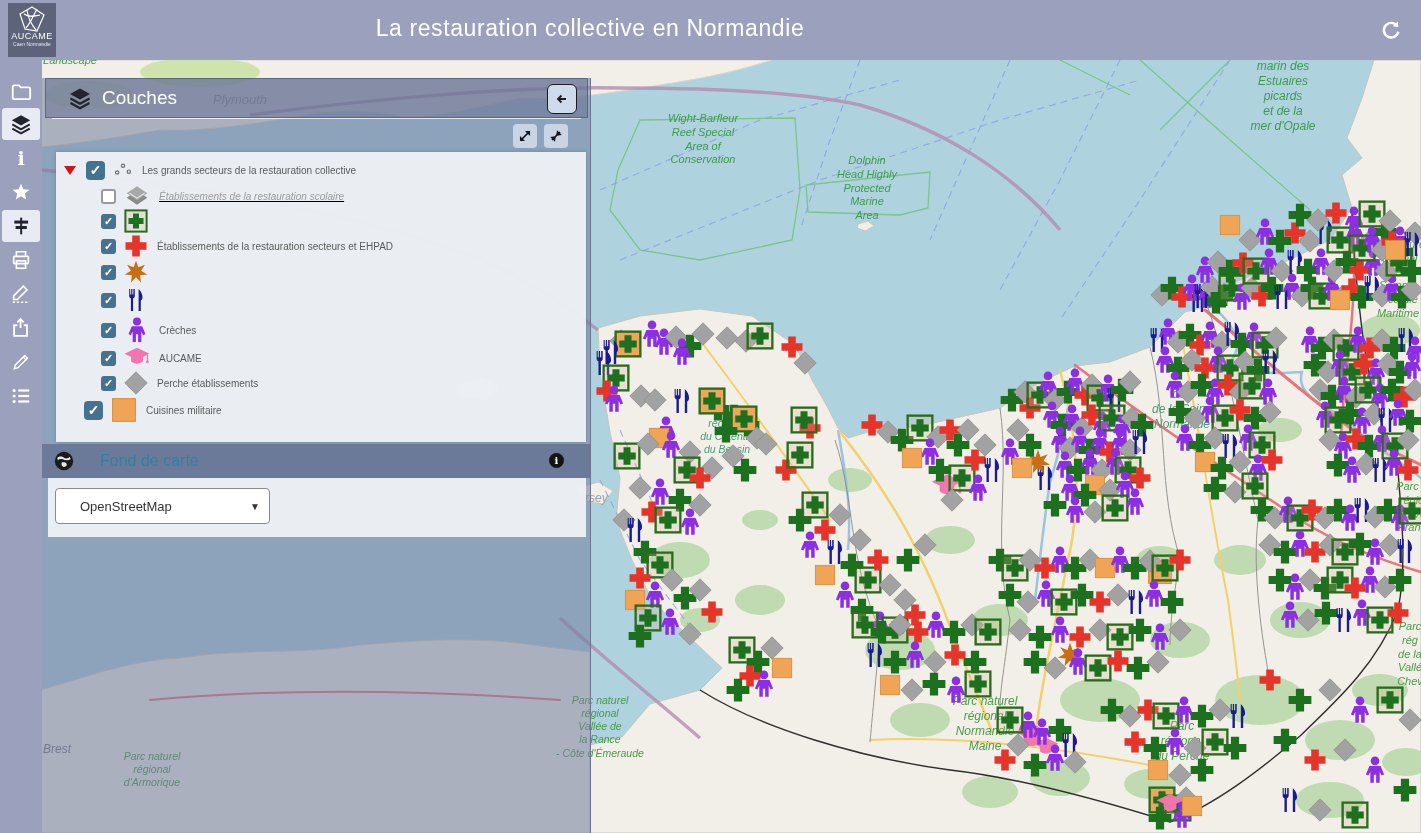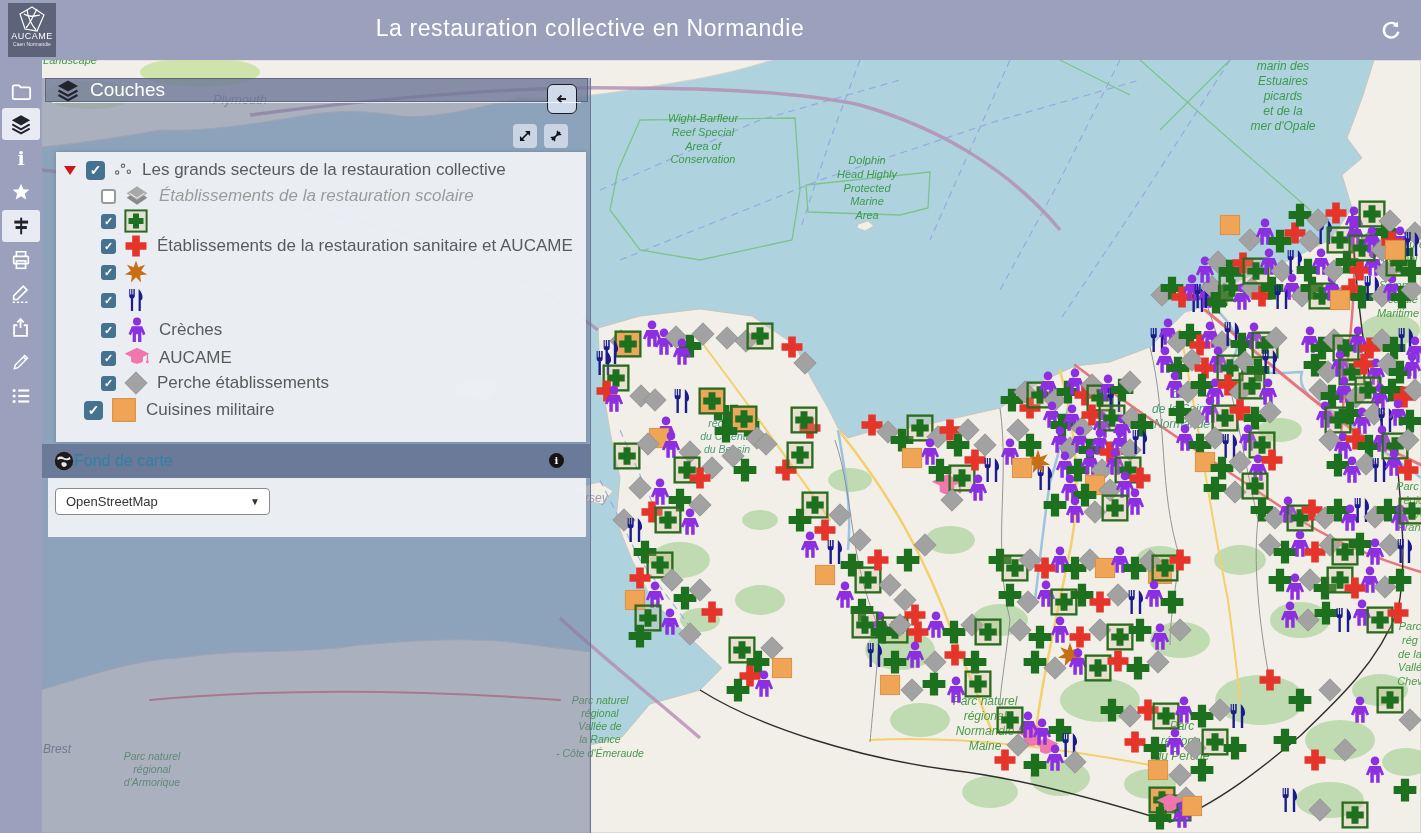--- a/index.html
+++ b/index.html
@@ -21,49 +21,49 @@
   #refresh{position:absolute;right:18px;top:18px;width:24px;height:24px;cursor:pointer;}
   
   #toolbar{position:absolute;left:0;top:60px;width:42px;height:773px;background:#9ba1bc;z-index:25;
            display:flex;flex-direction:column;align-items:center;padding-top:14px;box-sizing:border-box;}
   .tool{width:38px;height:32px;display:flex;align-items:center;justify-content:center;margin-bottom:2px;
         color:#fff;border-radius:3px;cursor:pointer;}
   .tool.active{background:#e8ebf3;color:#23232e;}
   .tool svg{display:block;}
   .tool .txt{font-family:"DejaVu Serif",serif;font-size:19px;font-weight:bold;line-height:20px;}
   
-  #couches-bar{position:absolute;left:45px;top:78px;width:543px;height:24px;z-index:20;
+  #couches-bar{position:absolute;left:45px;top:78px;width:543px;height:40px;z-index:20;
                background:rgba(104,114,147,.55);border:1px solid rgba(70,78,105,.6);box-sizing:border-box;
-               display:flex;align-items:center;color:#fff;}
+               display:flex;align-items:center;color:#fff;padding-left:12px;}
   #couches-bar .hline{position:absolute;left:6px;right:6px;bottom:-2px;height:1px;background:rgba(255,255,255,.75);}
   #couches-title{font-size:19px;margin-left:10px;font-weight:400;}
   #back-btn{position:absolute;right:10px;top:5px;width:28px;height:28px;background:#cfdaea;border:1.5px solid #1c1c24;
             border-radius:6px;display:flex;align-items:center;justify-content:center;cursor:pointer;}
   #minmax{position:absolute;left:45px;top:124px;width:543px;height:26px;z-index:20;display:flex;justify-content:flex-end;gap:7px;padding-right:20px;box-sizing:border-box;}
   .mmbtn{width:24px;height:24px;background:#c9d4e4;border-radius:4px;display:flex;align-items:center;justify-content:center;cursor:pointer;}
   #tree-panel{position:absolute;left:56px;top:152px;width:530px;height:290px;z-index:20;
               background:rgba(240,242,247,.94);box-shadow:0 0 4px rgba(40,40,60,.25);}
   .trow{position:absolute;left:0;display:flex;align-items:center;height:24px;white-space:nowrap;}
-  .trow .lbl{font-size:17px;color:#5a5a5a;margin-left:9px;}
+  .trow .lbl{font-size:10px;color:#5a5a5a;margin-left:9px;}
   .trow .lbl.muted{color:#9b9b9b;font-style:italic;}
   .tri{width:0;height:0;border-left:6px solid transparent;border-right:6px solid transparent;
        border-top:9px solid #cf1616;margin-right:10px;cursor:pointer;}
   .cb{width:15px;height:15px;border-radius:3px;background:#45738f;display:flex;align-items:center;justify-content:center;
       color:#fff;font-size:11px;font-weight:bold;cursor:pointer;flex:none;}
   .cb.lg{width:19px;height:19px;font-size:14px;border-radius:4px;}
   .cb.un{background:#fff;border:2px solid #9a9a9a;box-sizing:border-box;}
   .licon{margin-left:8px;flex:none;display:flex;align-items:center;justify-content:center;}
   #fond-bar{position:absolute;left:42px;top:444px;width:548px;height:34px;z-index:20;
             background:rgba(96,107,140,.72);display:flex;align-items:center;}
-  #fond-title{color:#2f80a5;font-size:16px;margin-left:0;}
+  #fond-title{color:#2f80a5;font-size:16px;margin-left:26px;}
   #fond-info{position:absolute;right:26px;top:9px;width:15px;height:15px;border-radius:50%;background:#141414;color:#fff;
              display:flex;align-items:center;justify-content:center;font-family:"DejaVu Serif",serif;font-size:10px;font-weight:bold;cursor:pointer;}
   #select-panel{position:absolute;left:48px;top:478px;width:538px;height:59px;z-index:20;background:rgba(240,242,247,.94);}
-  #basemap-select{position:absolute;left:7px;top:10px;width:215px;height:27px;background:#fff;border:1px solid #8a8a8a;
-                  border-radius:4px;display:flex;align-items:center;font-size:13px;color:#333;padding-left:10px;box-sizing:border-box;cursor:pointer;}
+  #basemap-select{position:absolute;left:7px;top:10px;width:215px;height:36px;background:#fff;border:1px solid #8a8a8a;
+                  border-radius:4px;display:flex;align-items:center;font-size:13px;color:#333;padding-left:24px;box-sizing:border-box;cursor:pointer;}
   #basemap-select .chev{position:absolute;right:9px;font-size:10px;color:#333;}
   .maplabel{font-style:italic;}
 </style>
 </head>
 <body>
 
 <svg id="map" viewBox="0 0 1421 833" xmlns="http://www.w3.org/2000/svg">
   <defs>
     <symbol id="sym-G" viewBox="0 0 24 24">
         <path fill="#1d701d" d="M8.2 1.5h7.6v6.7h6.7v7.6h-6.7v6.7H8.2v-6.7H1.5V8.2h6.7z"></path>
@@ -857,39 +857,39 @@
 
 <div id="tree-panel">
     <div class="trow" style="top: 6px; left: 8px;">
       <div class="tri"></div>
       <div class="cb lg">✓</div>
       <svg class="licon" width="20" height="20" viewBox="0 0 24 24">
         <use href="#sym-grp"></use>
       </svg>
       <span class="lbl">Les grands secteurs de la restauration collective</span>
     </div>
-    <div class="trow" style="top: 32px; left: 45px;">
+    <div class="trow" style="top: 32px; left: 45px; text-decoration: underline;">
       <div class="cb un"></div>
       <svg class="licon" width="26" height="26" viewBox="0 0 24 24">
         <use href="#sym-B"></use>
       </svg>
       <span class="lbl muted">Établissements de la restauration scolaire</span>
     </div>
     <div class="trow" style="top: 57px; left: 45px;">
       <div class="cb">✓</div>
       <svg class="licon" width="24" height="24" viewBox="0 0 24 24">
         <use href="#sym-Q"></use>
       </svg>
     </div>
     <div class="trow" style="top: 82px; left: 45px;">
       <div class="cb">✓</div>
       <svg class="licon" width="24" height="24" viewBox="0 0 24 24">
         <use href="#sym-R"></use>
       </svg>
-      <span class="lbl">Établissements de la restauration sanitaire et AUCAME</span>
+      <span class="lbl">Établissements de la restauration secteurs et EHPAD</span>
     </div>
     <div class="trow" style="top: 108px; left: 45px;">
       <div class="cb">✓</div>
       <svg class="licon" width="24" height="24" viewBox="0 0 24 24">
         <use href="#sym-S"></use>
       </svg>
     </div>
     <div class="trow" style="top: 136px; left: 45px;">
       <div class="cb">✓</div>
       <svg class="licon" width="24" height="24" viewBox="0 0 24 24">

